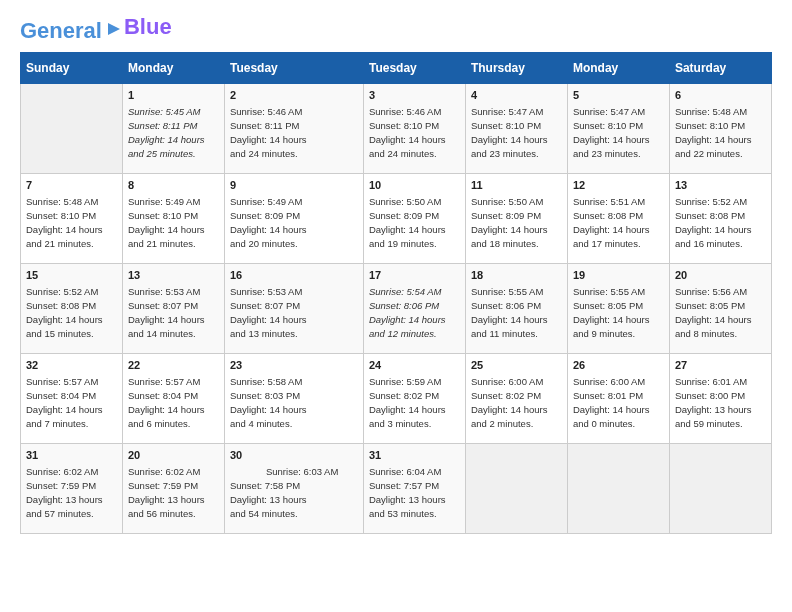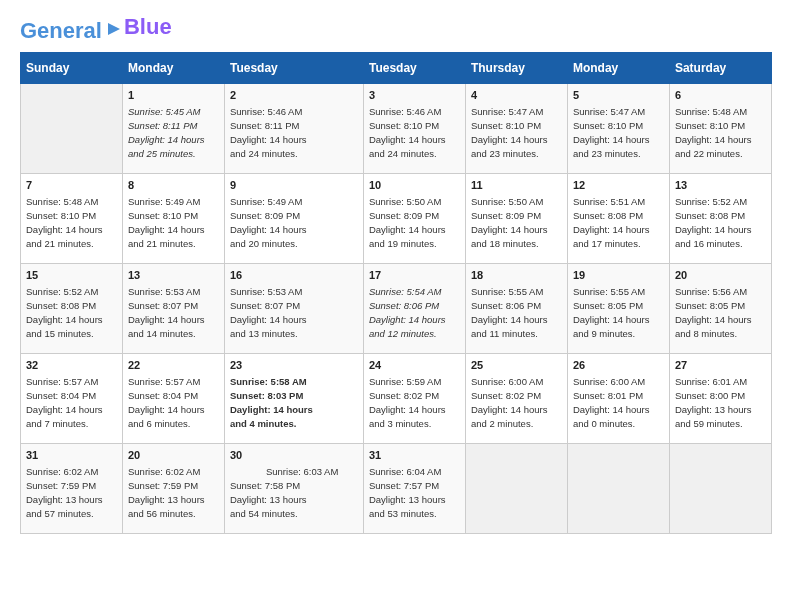--- a/index.html
+++ b/index.html
@@ -207,21 +207,21 @@
       </tr>
       <tr>
         <td><span class="day-number">32</span><span class="day-info" style="white-space: pre-line;">Sunrise: 5:57 AM
 Sunset: 8:04 PM
 Daylight: 14 hours
 and 7 minutes.</span></td>
         <td><span class="day-number">22</span><span class="day-info" style="white-space: pre-line;">Sunrise: 5:57 AM
 Sunset: 8:04 PM
 Daylight: 14 hours
 and 6 minutes.</span></td>
-        <td><span class="day-number">23</span><span class="day-info" style="white-space: pre-line; font-weight: bold;">Sunrise: 5:58 AM
+        <td><span class="day-number">23</span><span class="day-info" style="white-space: pre-line;">Sunrise: 5:58 AM
 Sunset: 8:03 PM
 Daylight: 14 hours
 and 4 minutes.</span></td>
         <td><span class="day-number">24</span><span class="day-info" style="white-space: pre-line;">Sunrise: 5:59 AM
 Sunset: 8:02 PM
 Daylight: 14 hours
 and 3 minutes.</span></td>
         <td><span class="day-number">25</span><span class="day-info" style="white-space: pre-line;">Sunrise: 6:00 AM
 Sunset: 8:02 PM
 Daylight: 14 hours

